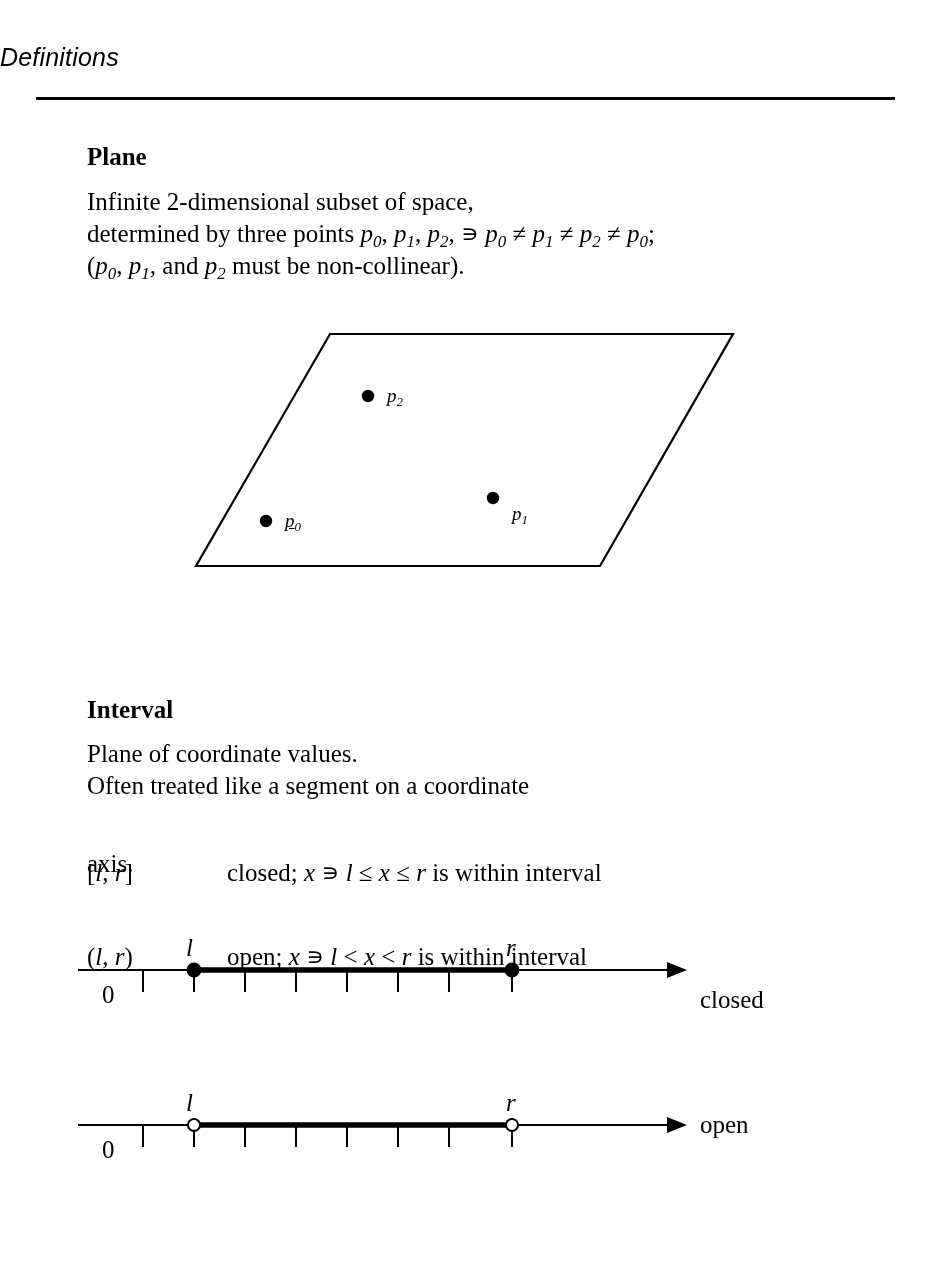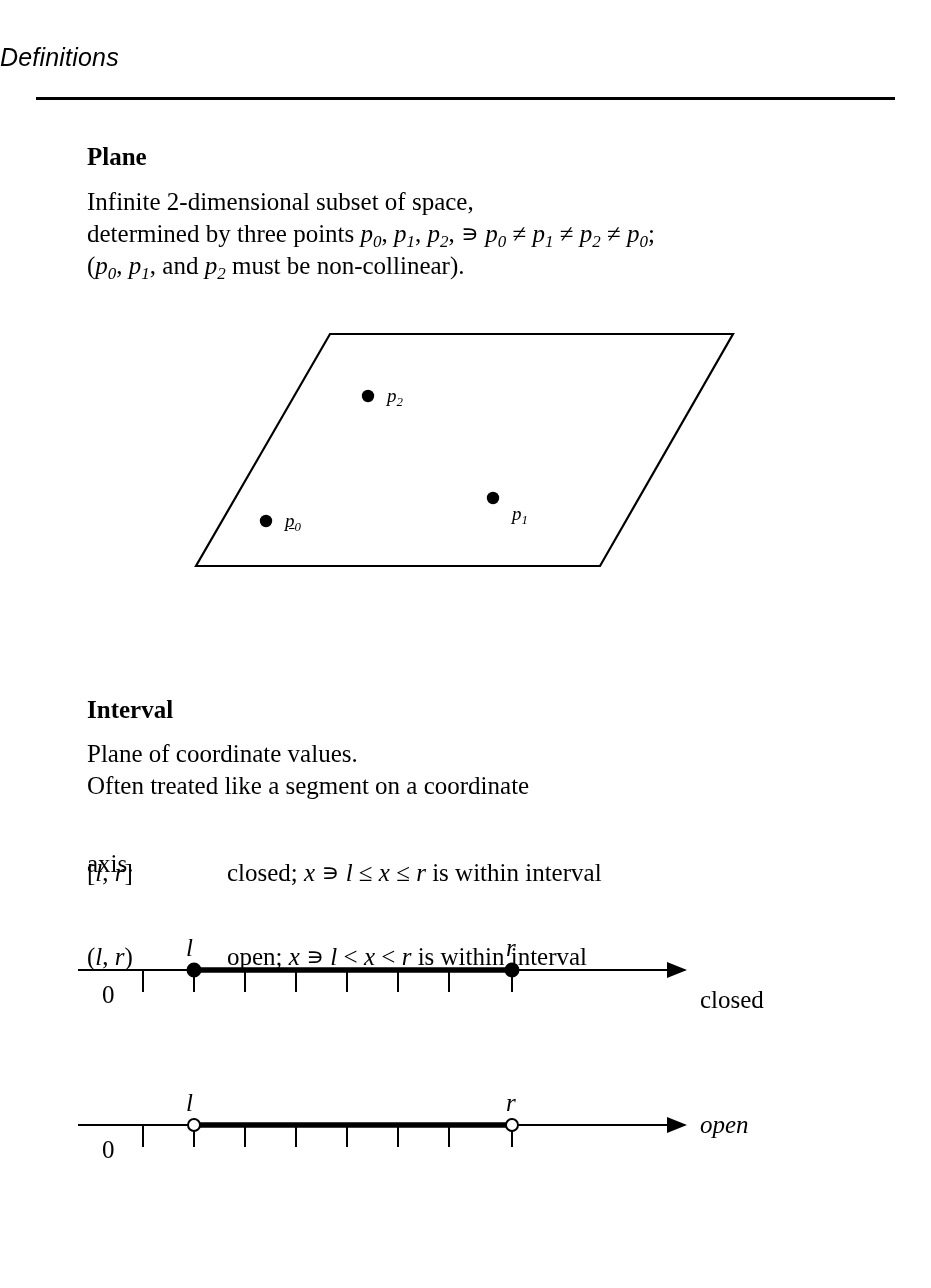--- a/index.html
+++ b/index.html
@@ -202,14 +202,14 @@
       <line x1="389" y1="40" x2="389" y2="62"></line>
       <line x1="452" y1="40" x2="452" y2="62"></line>
     </g>
     <line x1="134" y1="40" x2="452" y2="40" stroke="#000000" stroke-width="5.5"></line>
     <circle cx="134" cy="40" r="6" fill="#ffffff" stroke="#000000" stroke-width="2"></circle>
     <circle cx="452" cy="40" r="6" fill="#ffffff" stroke="#000000" stroke-width="2"></circle>
   </svg>
   <div class="nl-text italic" style="left:126px; top:5px;">l</div>
   <div class="nl-text italic" style="left:446px; top:5px;">r</div>
   <div class="nl-text" style="left:42px; top:52px;">0</div>
-  <div class="nl-text" style="left:640px; top:27px;font-style:italic;">open</div>
+  <div class="nl-text" style="left:640px; top:27px;">open</div>
 </div>
 
 </body></html>

